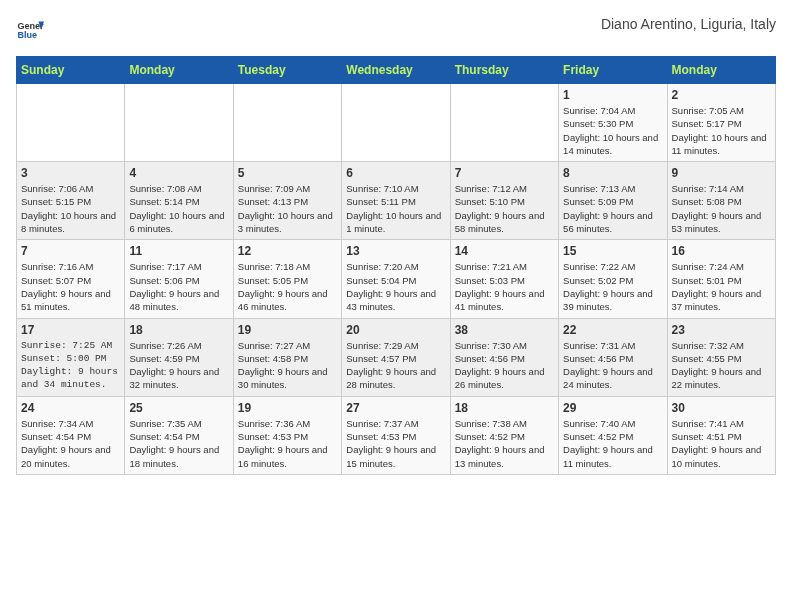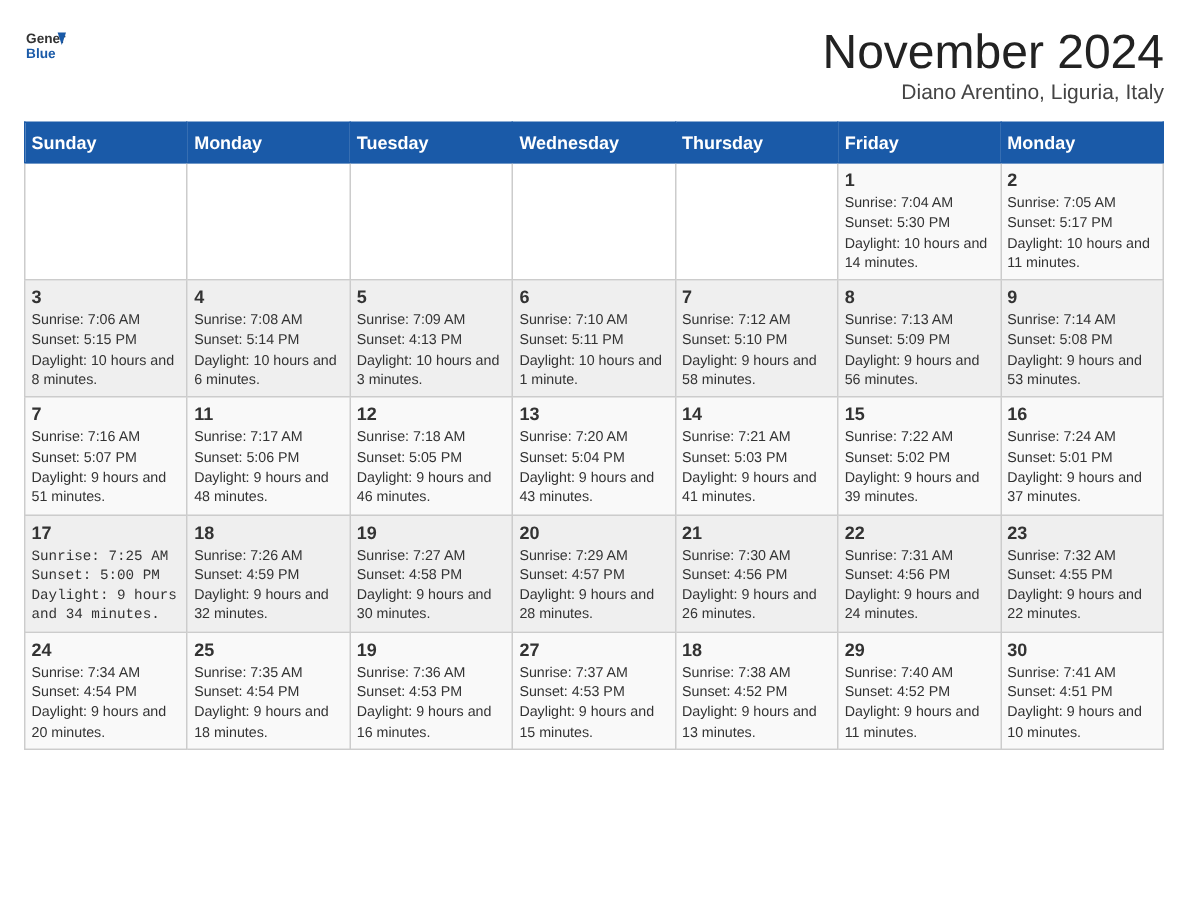--- a/index.html
+++ b/index.html
@@ -36,21 +36,21 @@
     .location-subtitle {
       font-size: 14px;
       color: #444;
     }
     .calendar {
       width: 100%;
       border-collapse: collapse;
     }
     .calendar thead th {
       background: #1a5aa8;
-      color: #ffffff;
+      color: #bef264;
       font-size: 12px;
       font-weight: bold;
       padding: 6px 4px;
       text-align: left;
       border: 1px solid #1a5aa8;
     }
     .calendar tbody td {
       vertical-align: top;
       border: 1px solid #ccc;
       padding: 4px;
@@ -85,21 +85,20 @@
 
 <div class="header-area">
   <div class="logo">
     <svg class="logo-icon" viewBox="0 0 40 40">
       <text x="2" y="18" font-size="13" font-weight="bold" fill="#333">General</text>
       <text x="2" y="32" font-size="13" font-weight="bold" fill="#1a5aa8">Blue</text>
       <polygon points="32,8 40,8 36,20" fill="#1a5aa8"></polygon>
     </svg>
   </div>
   <div class="title-area">
-    <div class="month-title">November 2024</div>
     <div class="location-subtitle">Diano Arentino, Liguria, Italy</div>
   </div>
 </div>
 
 <table class="calendar">
   <thead>
     <tr>
     <th>Sunday</th>
         <th>Monday</th>
         <th>Tuesday</th>
@@ -236,21 +235,21 @@
 Sunset: 4:58 PM
 Daylight: 9 hours and 30 minutes.</div>
         </td>
         <td>
           <span class="day-number">20</span>
           <div class="day-info" style="white-space: pre-line;">Sunrise: 7:29 AM
 Sunset: 4:57 PM
 Daylight: 9 hours and 28 minutes.</div>
         </td>
         <td>
-          <span class="day-number">21</span>
+          <span class="day-number">38</span>
           <div class="day-info" style="white-space: pre-line;">Sunrise: 7:30 AM
 Sunset: 4:56 PM
 Daylight: 9 hours and 26 minutes.</div>
         </td>
         <td>
           <span class="day-number">22</span>
           <div class="day-info" style="white-space: pre-line;">Sunrise: 7:31 AM
 Sunset: 4:56 PM
 Daylight: 9 hours and 24 minutes.</div>
         </td>

